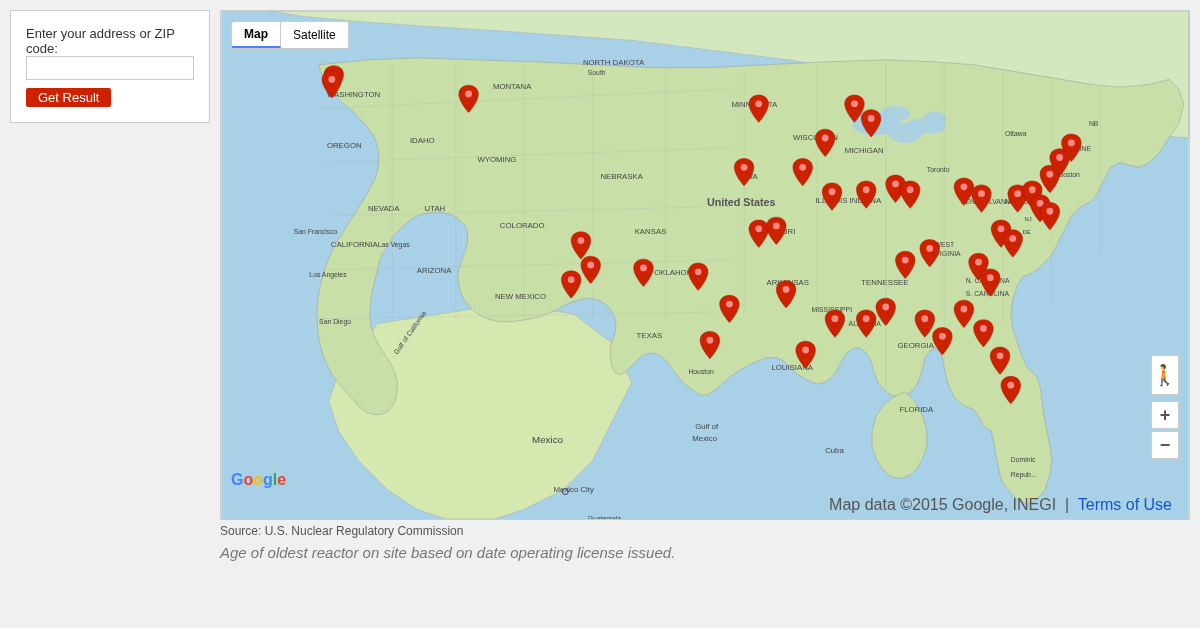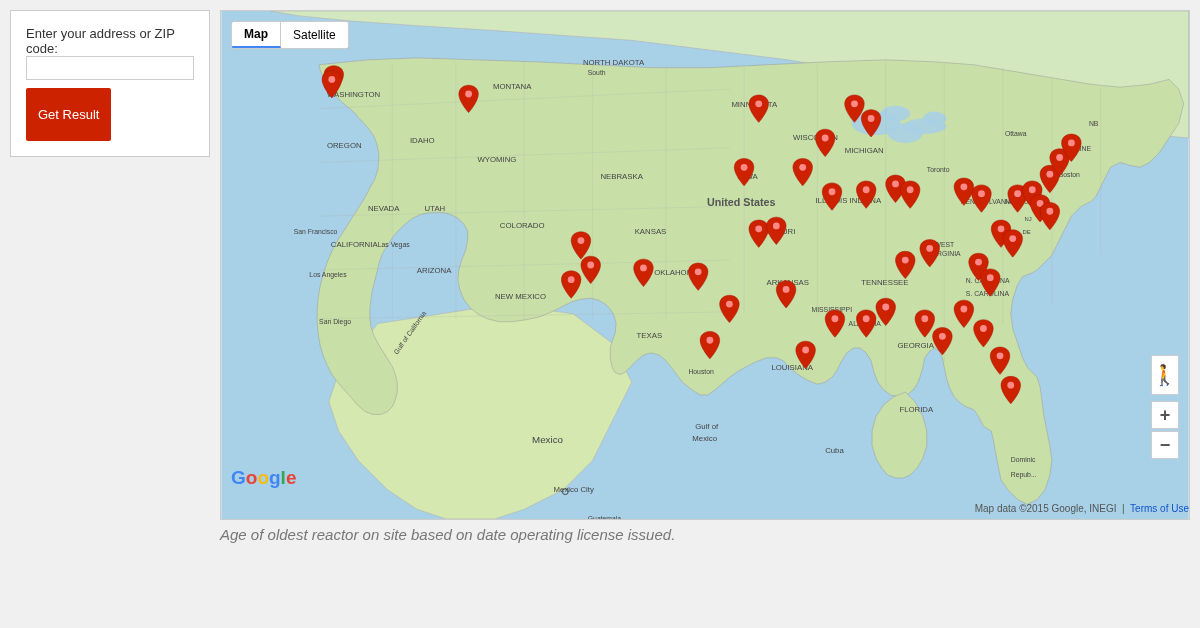--- a/index.html
+++ b/index.html
@@ -38,21 +38,21 @@
       border: 1px solid #ccc;
       padding: 3px 5px;
       font-size: 13px;
       margin-bottom: 8px;
       height: 24px;
     }
     .sidebar button {
       background: #cc2200;
       color: #fff;
       border: none;
-      padding: 19px 12px;
+      padding: 2px 12px;
       font-size: 13px;
       cursor: pointer;
       border-radius: 2px;
     }
     .map-section {
       flex: 1;
       display: flex;
       flex-direction: column;
     }
     .map-wrapper {
@@ -128,35 +128,35 @@
       margin-bottom: 4px;
       cursor: pointer;
     }
     .pegman-icon {
       font-size: 20px;
     }
     .google-logo {
       position: absolute;
       bottom: 30px;
       left: 10px;
-      font-size: 19px;
+      font-size: 16px;
       font-weight: bold;
       z-index: 10;
     }
     .google-logo span:nth-child(1) { color: #4285f4; }
     .google-logo span:nth-child(2) { color: #ea4335; }
     .google-logo span:nth-child(3) { color: #fbbc05; }
     .google-logo span:nth-child(4) { color: #4285f4; }
     .google-logo span:nth-child(5) { color: #34a853; }
     .google-logo span:nth-child(6) { color: #ea4335; }
     .map-footer {
       position: absolute;
       bottom: 5px;
-      right: 0;
-      font-size: 10px;
+      right: 17px;
+      font-size: 16px;
       color: #555;
       z-index: 10;
       margin-left: 32px;
     }
     .map-footer a { color: #1155cc; text-decoration: none; }
     .source-text {
       font-size: 12px;
       color: #555;
       margin-top: 4px;
     }
@@ -556,18 +556,19 @@
       </div>
 
       
       <div class="map-footer">
         <span>Map data ©2015 Google, INEGI</span>
         &nbsp;|&nbsp;
         <a href="#">Terms of Use</a>
       </div>
     </div>
 
+    <div class="source-text">Source: U.S. Nuclear Regulatory Commission</div>
 
     <div class="notes">
       <div>Age of oldest reactor on site based on date operating license issued.</div>
     </div>
   </div>
 </div>
 
 </body></html>

